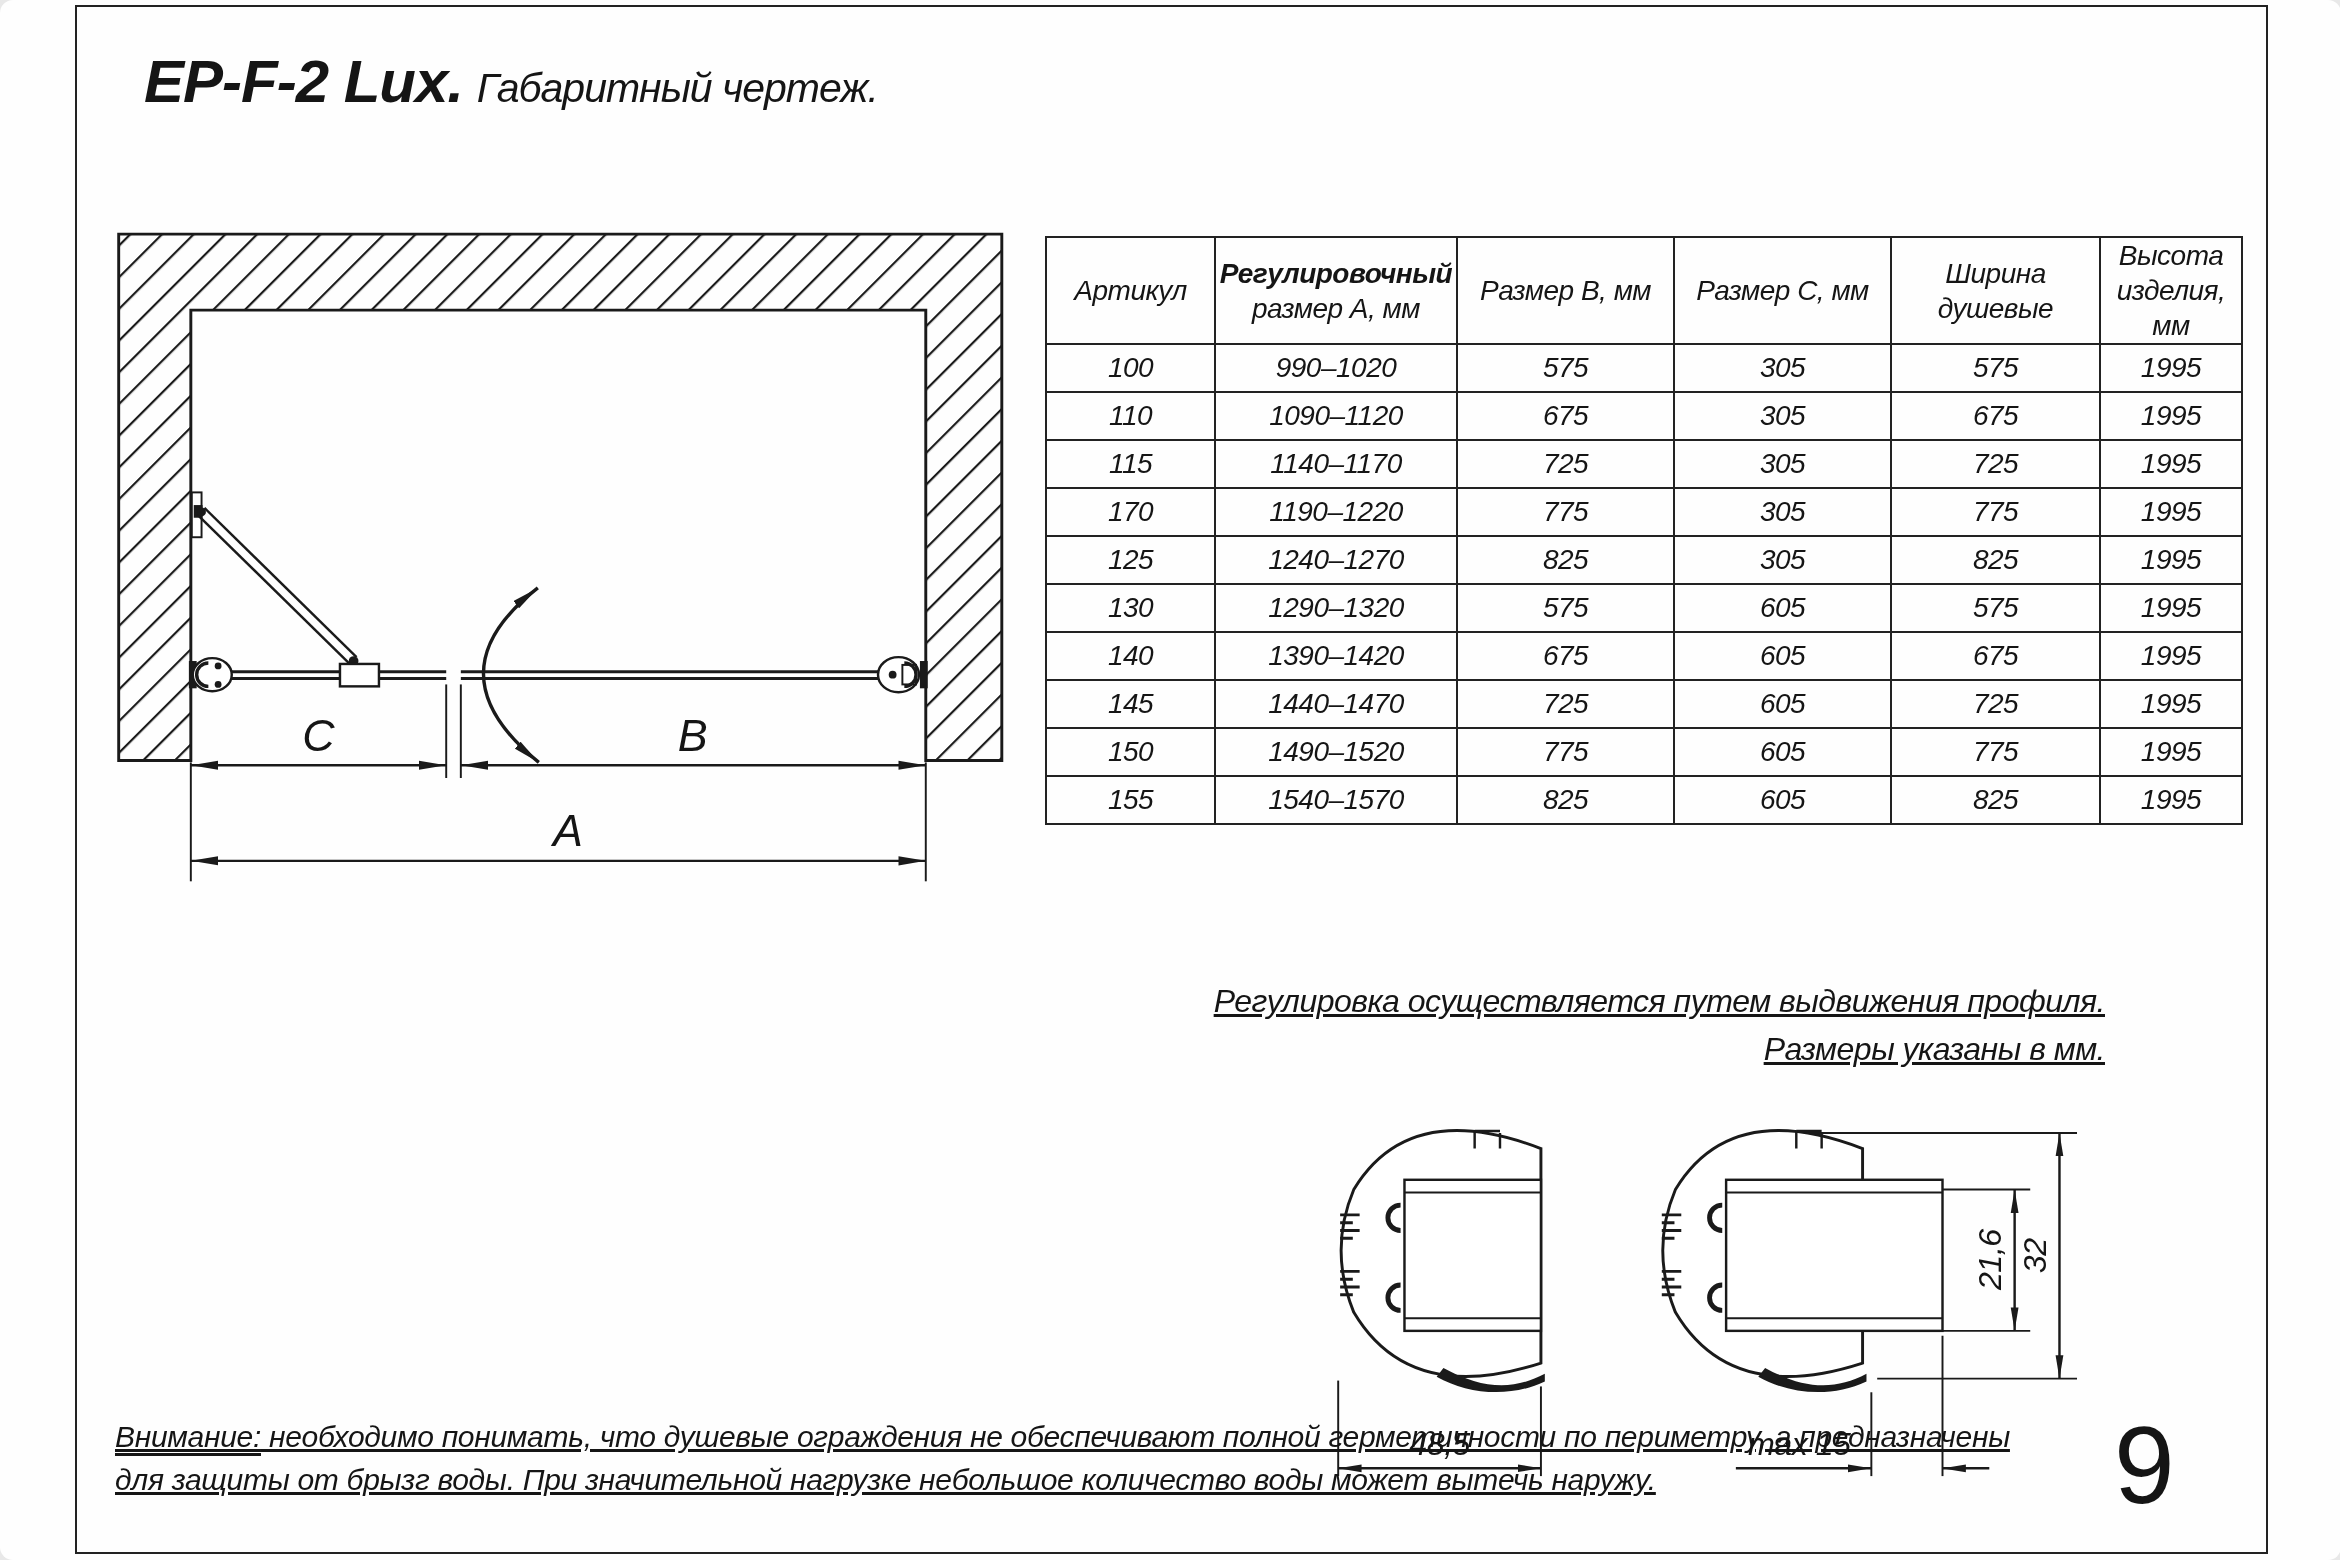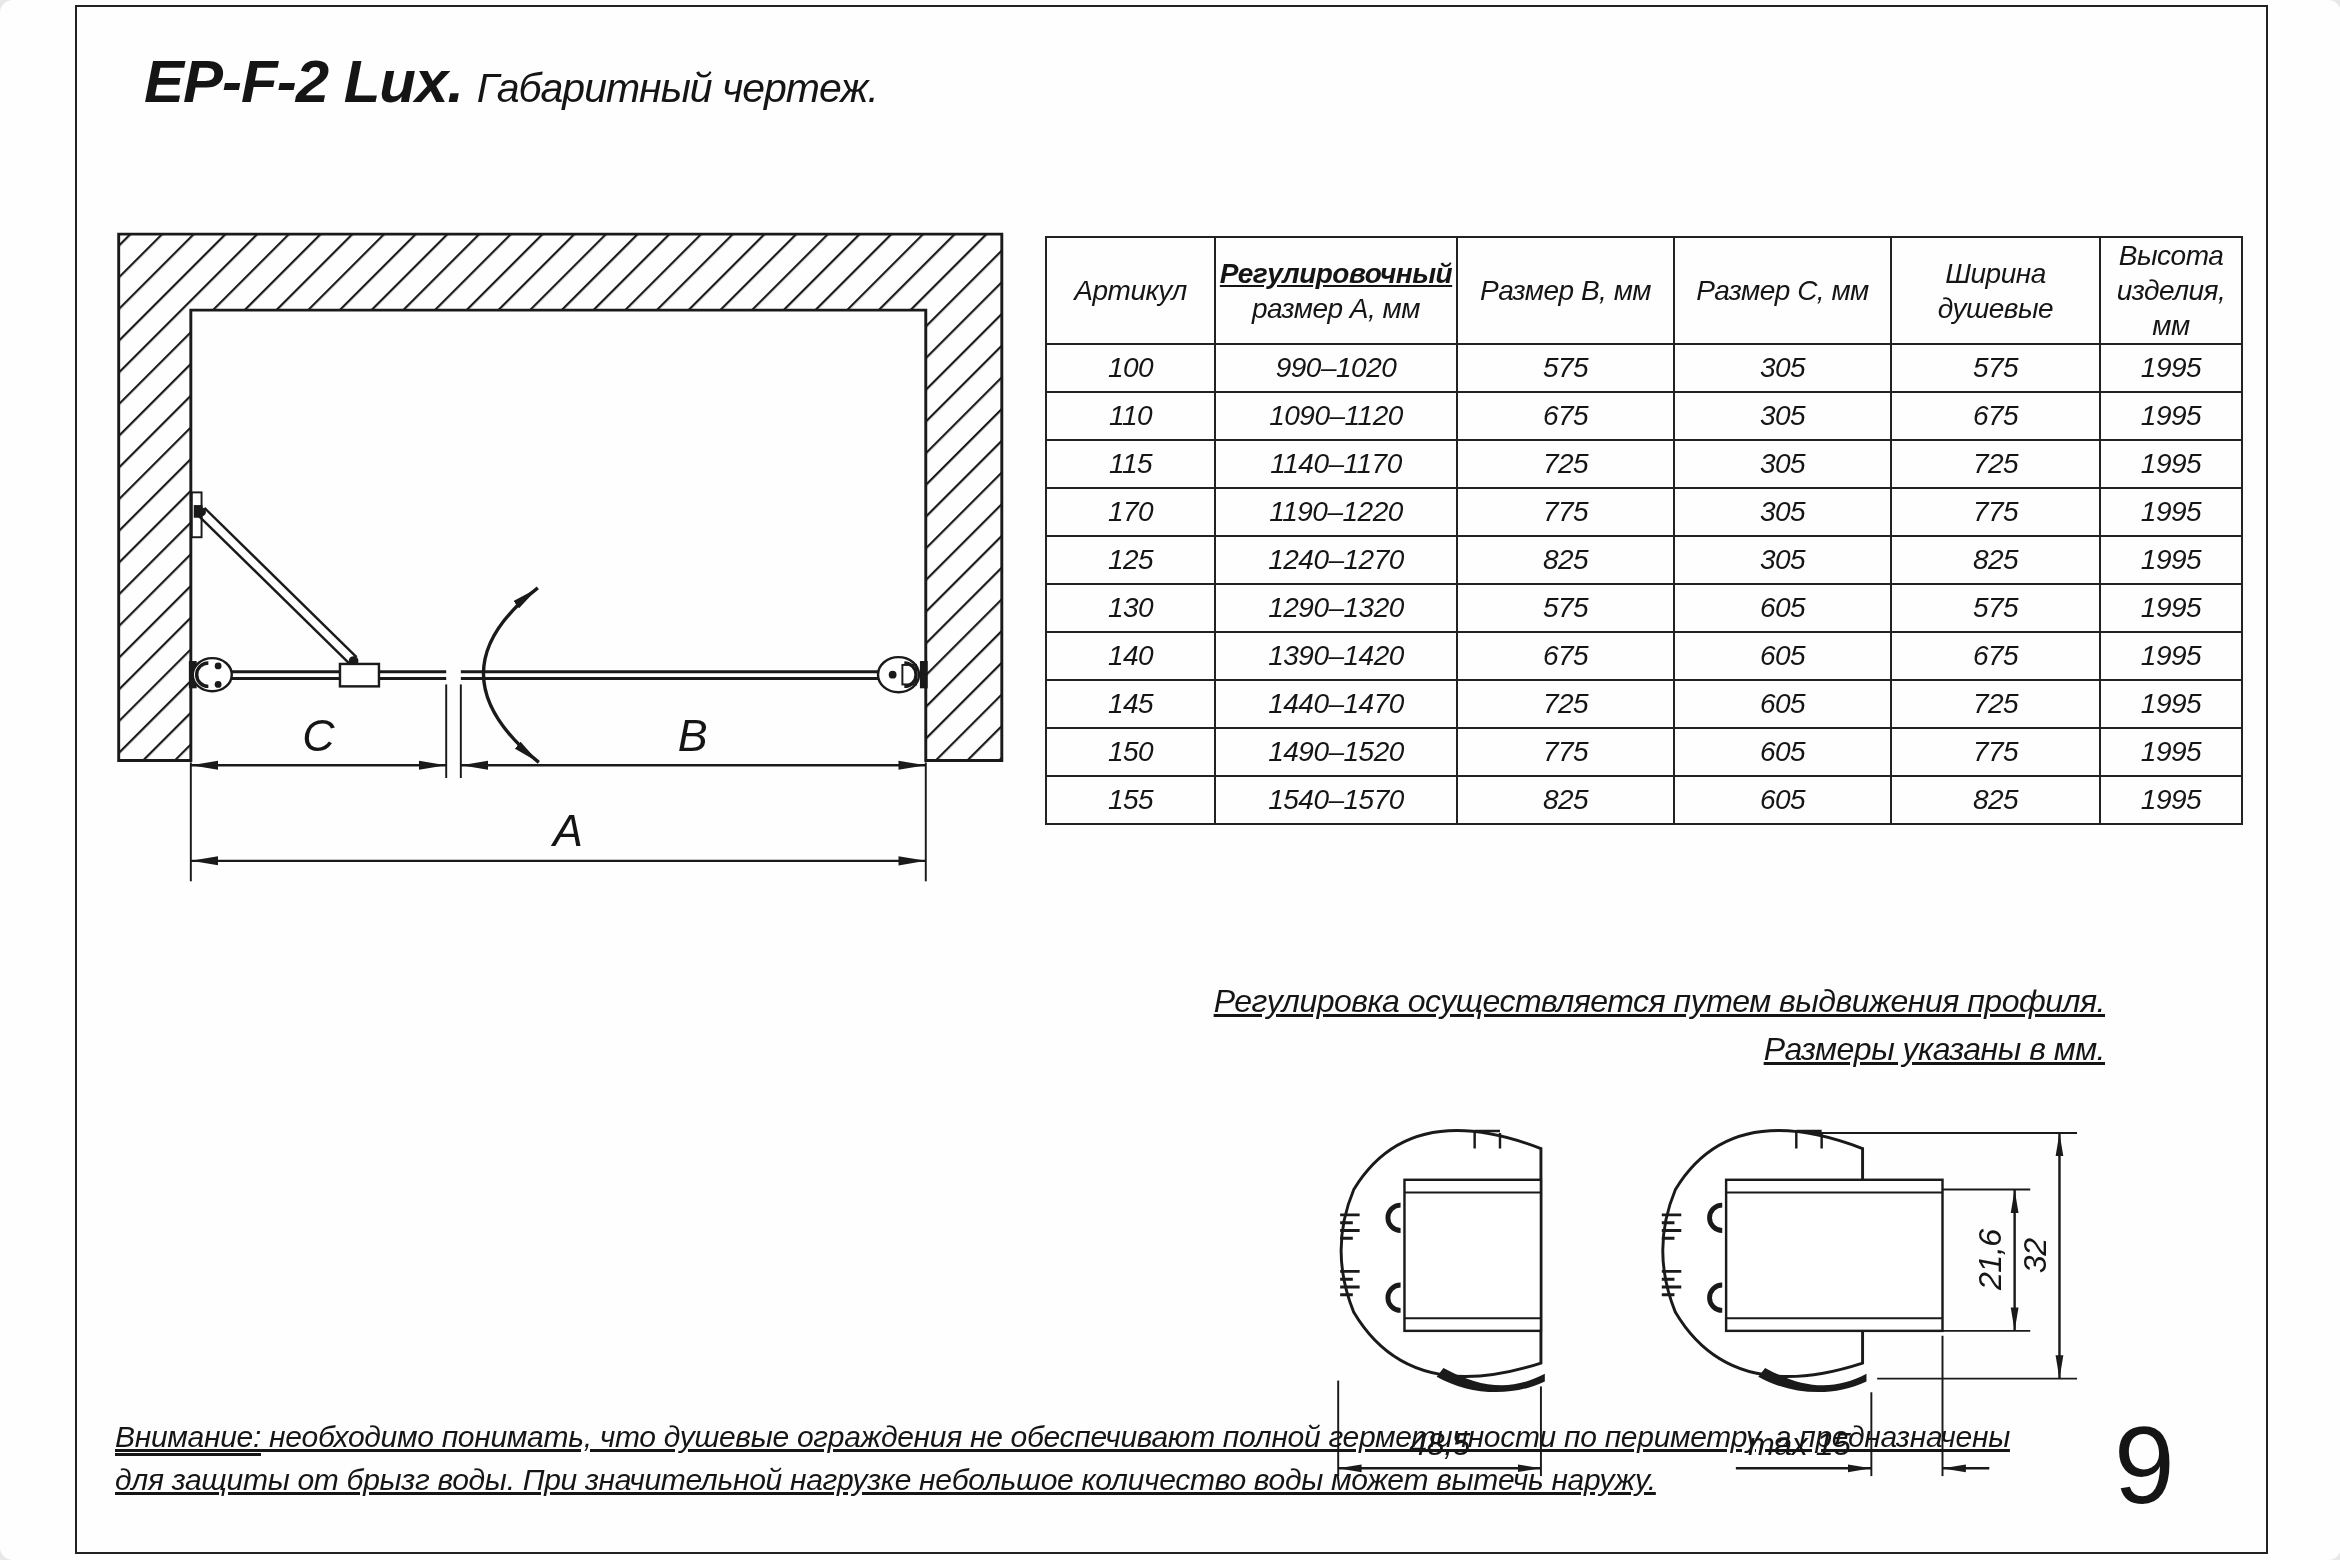--- a/index.html
+++ b/index.html
@@ -11,21 +11,21 @@
          font-style:italic;letter-spacing:-1px;white-space:nowrap;}
   #title .model{font-size:60px;font-weight:700;}
   #title .caption{font-size:41px;font-weight:400;}
   
   #dim-table{position:absolute;left:1045px;top:236px;border-collapse:collapse;table-layout:fixed;
              font-style:italic;text-align:center;}
   #dim-table td,#dim-table th{border:2px solid #222;padding:0;vertical-align:middle;
              font-weight:400;font-size:28px;letter-spacing:-0.5px;}
   #dim-table thead th{height:94px;border-bottom:2.9px solid #222;font-size:28px;line-height:1.25;}
   #dim-table tbody td{height:46px;}
-  #dim-table .bold{font-weight:700;text-decoration:underline;}
+  #dim-table .bold{font-weight:700;}
   #dim-table{border:2.9px solid #222;}
   
   #notes{position:absolute;right:236px;top:977px;text-align:right;font-style:italic;
          font-size:32px;line-height:1.5;letter-spacing:-0.5px;text-decoration:underline;}
   
   #warning{position:absolute;left:115px;top:1416px;width:1911px;font-style:italic;
            font-size:30px;line-height:1.42;letter-spacing:-0.3px;text-decoration:underline;}
   #warning .u{text-decoration:underline;text-underline-offset:5.9px;}
   
   #page-num{position:absolute;left:2114px;top:1402px;font-size:109px;font-weight:400;}

